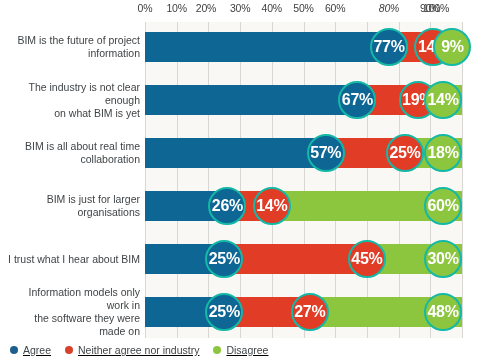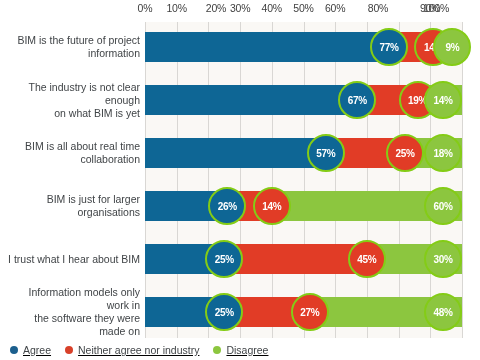--- a/index.html
+++ b/index.html
@@ -90,27 +90,27 @@
   .seg-neither { background: #e13c26; }
   .seg-disagree { background: #8cc63f; }
 
   .bubble {
     position: absolute;
     top: 50%;
     width: 38px;
     height: 38px;
     margin-top: -19px;
     border-radius: 50%;
-    border: 2px solid #84cc16;
+    border: 2px solid #14b8a6;
     box-sizing: border-box;
     display: flex;
     align-items: center;
     justify-content: center;
     color: #ffffff;
-    font-size: 10px;
+    font-size: 16px;
     font-weight: bold;
     letter-spacing: -0.3px;
   }
   .bubble-agree { background: #0e6695; }
   .bubble-neither { background: #e13c26; }
   .bubble-disagree { background: #8cc63f; }
 
   
   #legend {
     position: absolute;
@@ -152,27 +152,27 @@
       <div class="gridline" style="left: 190.2px;"></div>
       <div class="gridline" style="left: 221.9px;"></div>
       <div class="gridline" style="left: 253.6px;"></div>
       <div class="gridline" style="left: 285.3px;"></div>
       <div class="gridline" style="left: 317px;"></div>
     </div>
 
   <div id="axis-labels">
       <span class="axis-tick-label" style="left: 145px;">0%</span>
       <span class="axis-tick-label" style="left: 176.7px;">10%</span>
-      <span class="axis-tick-label" style="left: 216px;">20%</span>
+      <span class="axis-tick-label" style="left: 206px;">20%</span>
       <span class="axis-tick-label" style="left: 240.1px;">30%</span>
       <span class="axis-tick-label" style="left: 271.8px;">40%</span>
       <span class="axis-tick-label" style="left: 303.5px;">50%</span>
       <span class="axis-tick-label" style="left: 335.2px;">60%</span>
       <span class="axis-tick-label" style="left: 366.9px; margin-top: 33px;">70%</span>
-      <span class="axis-tick-label" style="left: 378px;">80%</span>
+      <span class="axis-tick-label" style="left: 389px; font-style: italic;">80%</span>
       <span class="axis-tick-label" style="left: 430.3px;">90%</span>
       <span class="axis-tick-label" style="left: 436px;">100%</span>
     </div>
 
   <div id="rows-container">
       <div class="row" style="top: 24px; padding-left: 7px;">
         <div class="row-label">
           <div>
             <div>BIM is the future of project</div>
             <div>information</div>

